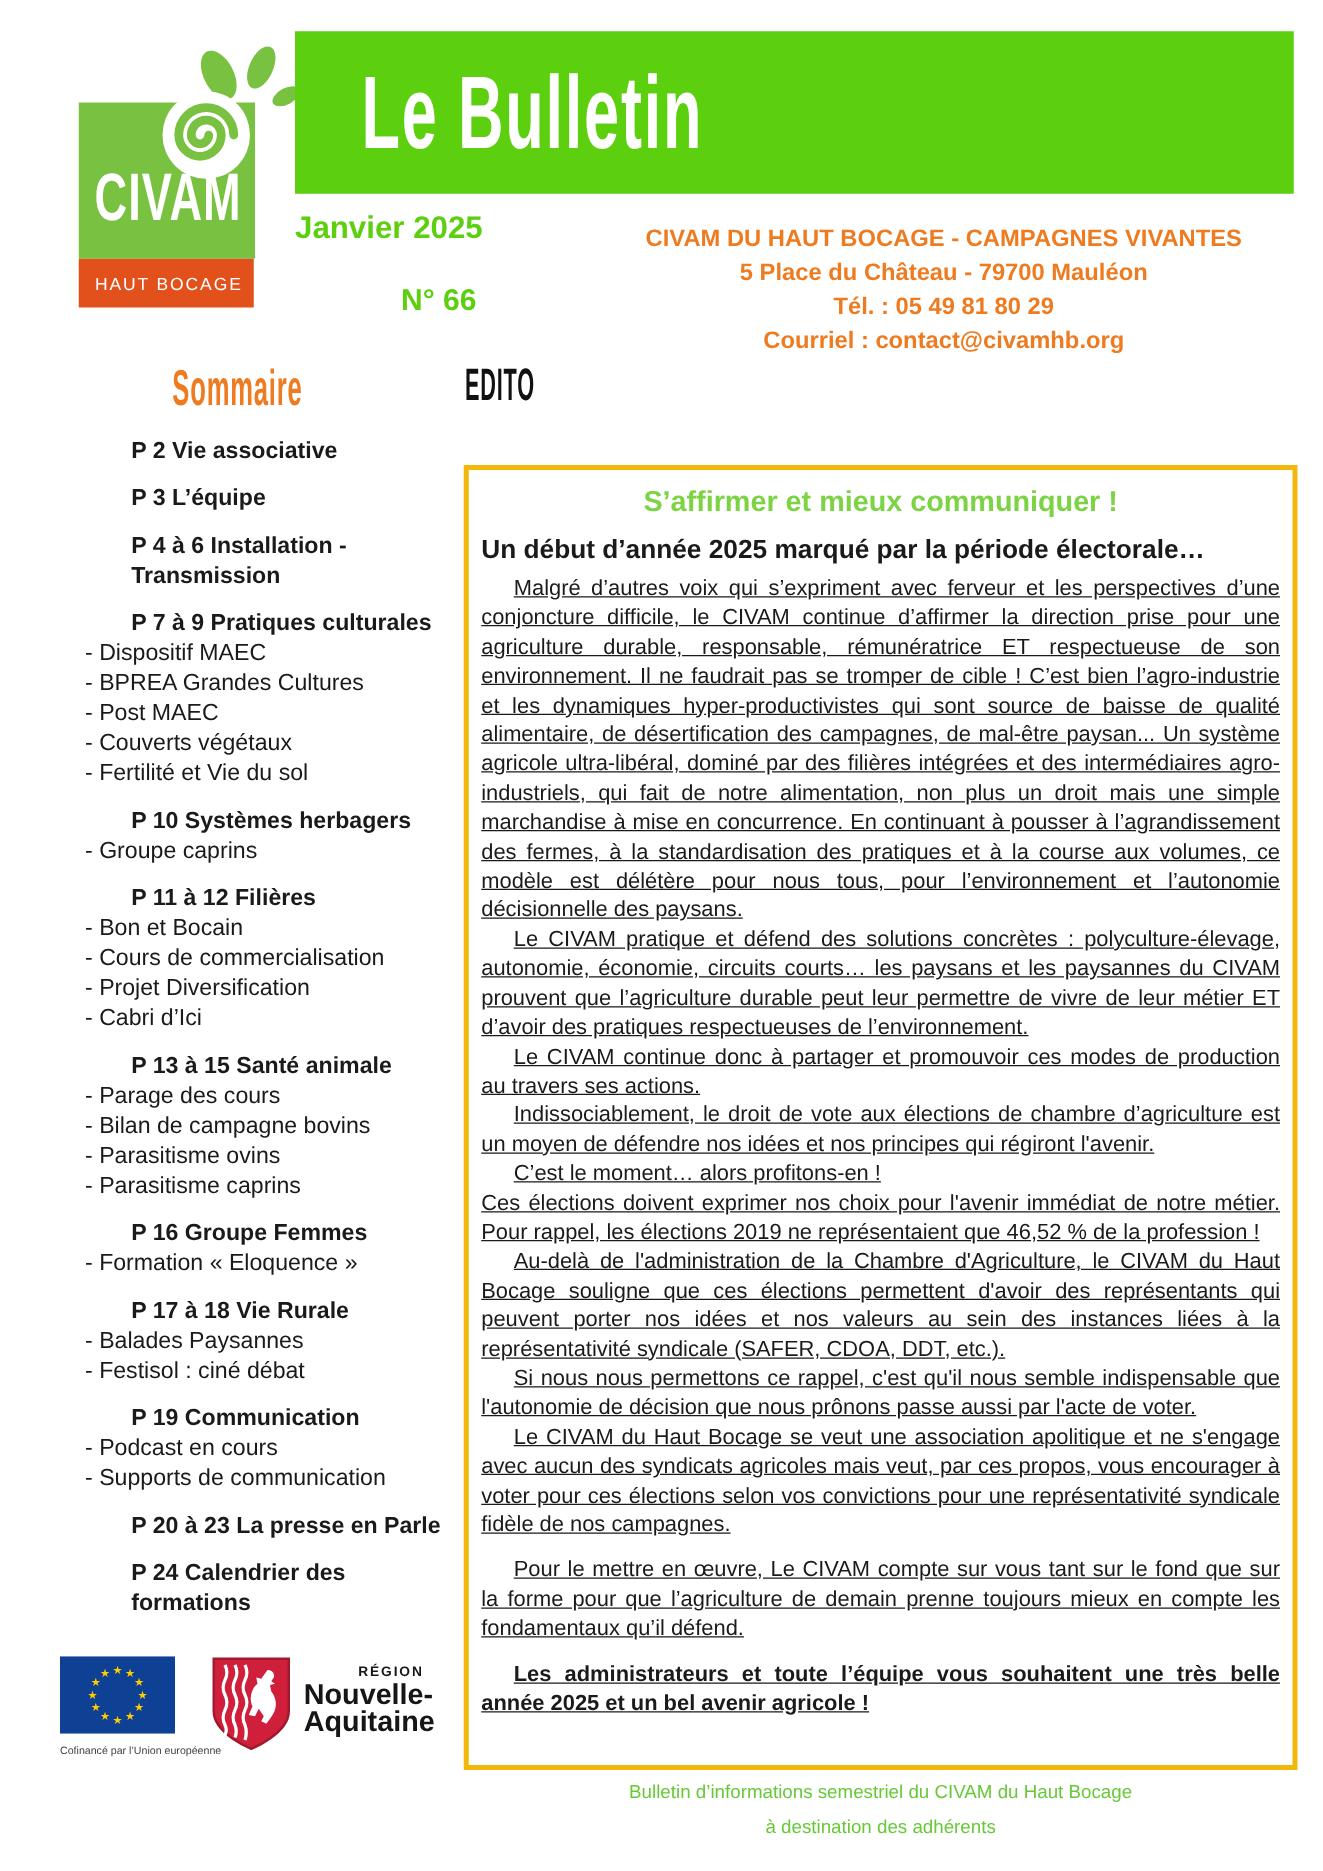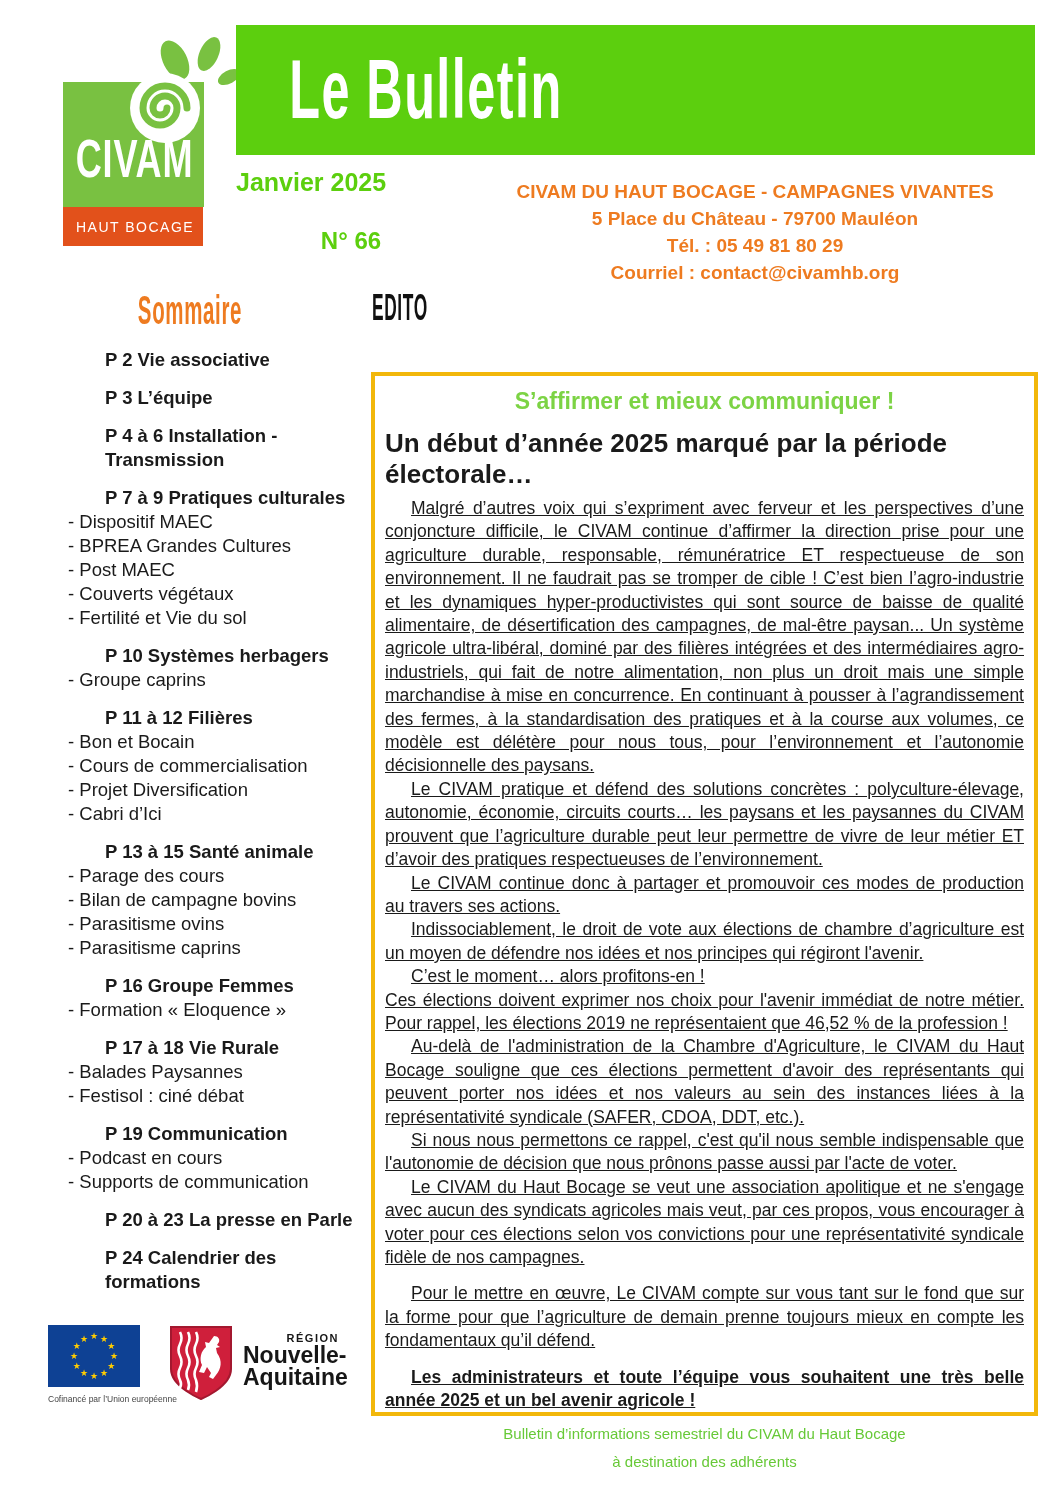--- a/index.html
+++ b/index.html
@@ -53,21 +53,21 @@
   .toc{position:absolute;left:68px;top:348px;width:300px;font-size:18.5px;line-height:24px;}
   .toc-section{margin-bottom:14px;}
   .toc-heading{font-weight:bold;margin-left:37px;}
 
   
   .edito-label-wrap{position:absolute;left:372px;top:292px;}
   .edito-label{color:#111;font-size:28px;letter-spacing:1px;transform:scale(.62,1.3);transform-origin:left center;}
   .edito-box{position:absolute;left:371px;top:344px;width:667px;height:1044px;
     border:4px solid var(--gold);background:#fff;padding:8px 10px 6px 10px;overflow:hidden;margin-top:28px;}
   .edito-title{text-align:center;color:var(--title_green);font-size:23px;font-weight:bold;margin-top:4px;}
-  .edito-subtitle{font-size:26px;font-weight:bold;margin-top:13px;margin-bottom:7px;}
+  .edito-subtitle{font-size:21px;font-weight:bold;margin-top:13px;margin-bottom:7px;}
   .edito-para{font-size:17.5px;line-height:23.4px;text-align:justify;text-decoration:underline;}
   .edito-para.indent{text-indent:26px;}
   .edito-para.gap{margin-top:13px;}
   .edito-para.bold{font-weight:bold;}
 
   
   .footer-note{position:absolute;left:371px;top:1420px;width:667px;text-align:center;
     color:var(--footer_green);font-size:15px;font-weight:normal;line-height:28px;}
 
   

